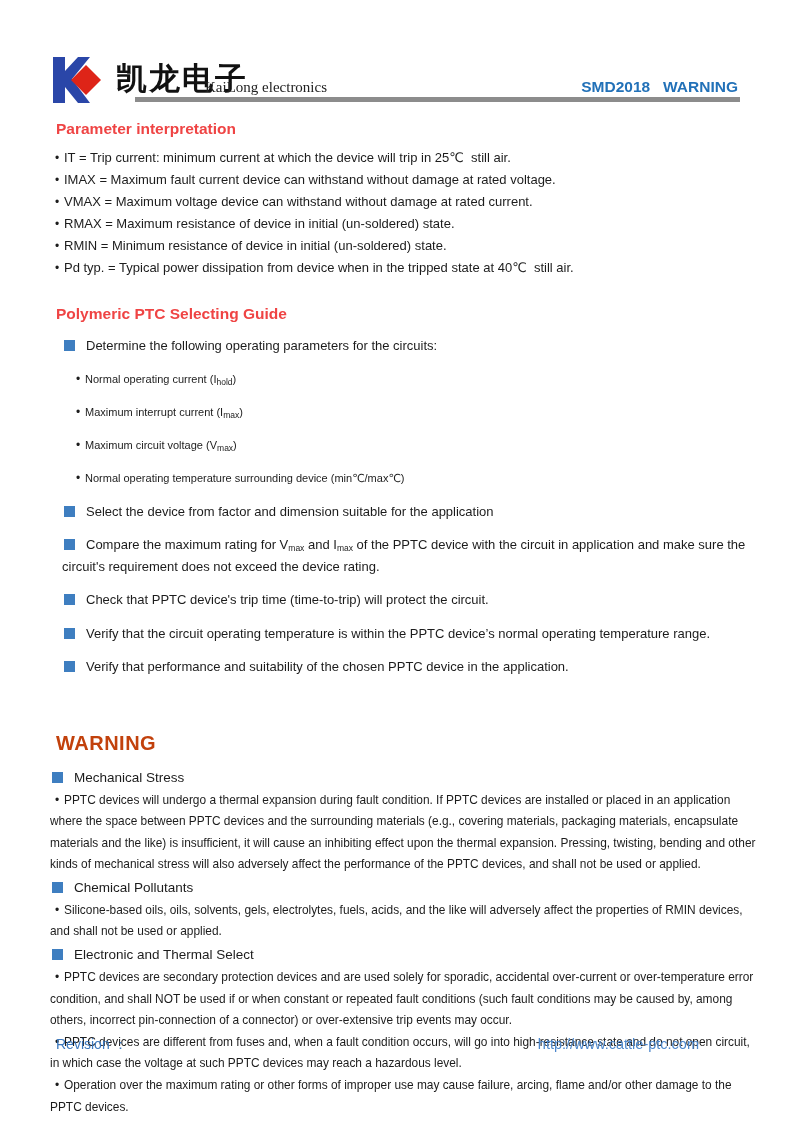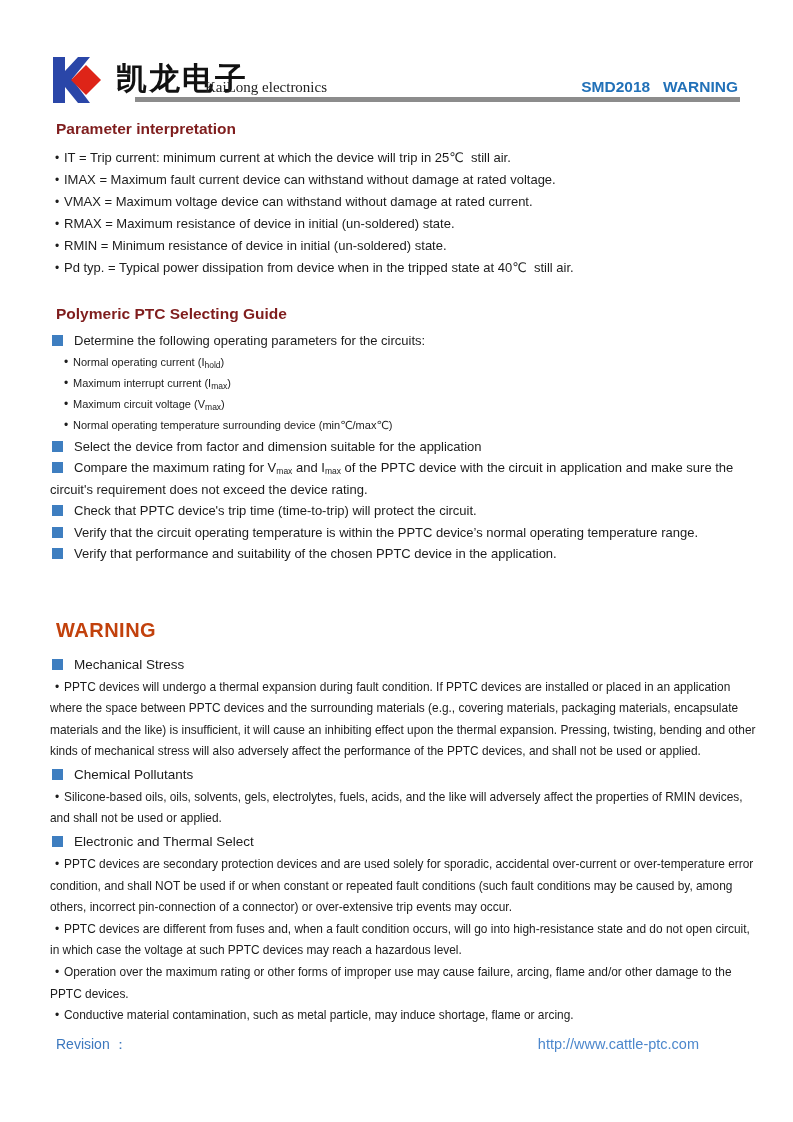--- a/index.html
+++ b/index.html
@@ -32,34 +32,34 @@
     white-space:pre;
   }
   .header-rule{
     position:absolute;left:127px;right:45px;top:97px;height:5px;
     background:#8c8c8c;
   }
   
   .content{padding:0 23px 0 42px;}
   .sec-heading{
     margin:3px 0 0 6px;
-    font-size:15.5px;font-weight:bold;color:#7f1d1d;
+    font-size:15.5px;font-weight:bold;color:#ef4444;
   }
   .warn-heading{
     margin:54px 0 12px 6px;
     font-size:20px;font-weight:bold;color:#c2410c;letter-spacing:.5px;
   }
   .bind{white-space:pre-wrap;}
   
   .plist{margin-top:9px;}
   .plist p{margin:0;font-size:13px;line-height:22px;}
   .dot{display:inline-block;width:14px;color:#1c1c1c;font-size:12px;text-align:center;}
   
   .guide{margin-top:7px;}
-  .guide p{margin:0;}
+  .guide p{margin:12px;}
   .sq-line{font-size:13px;line-height:21.5px;}
   .sq{
     display:inline-block;width:11px;height:11px;background:#3e7ec0;
     margin:0 11px 0 2px;vertical-align:-1px;
   }
   .small-line{font-size:11px;line-height:21px;padding-left:9px;}
   sub{font-size:8.5px;vertical-align:-2px;line-height:0;}
   
   .warn p{margin:0;font-size:11.9px;line-height:21.6px;}
   .warn .sub-title{font-size:13.5px;line-height:22px;margin:1px 0;}

